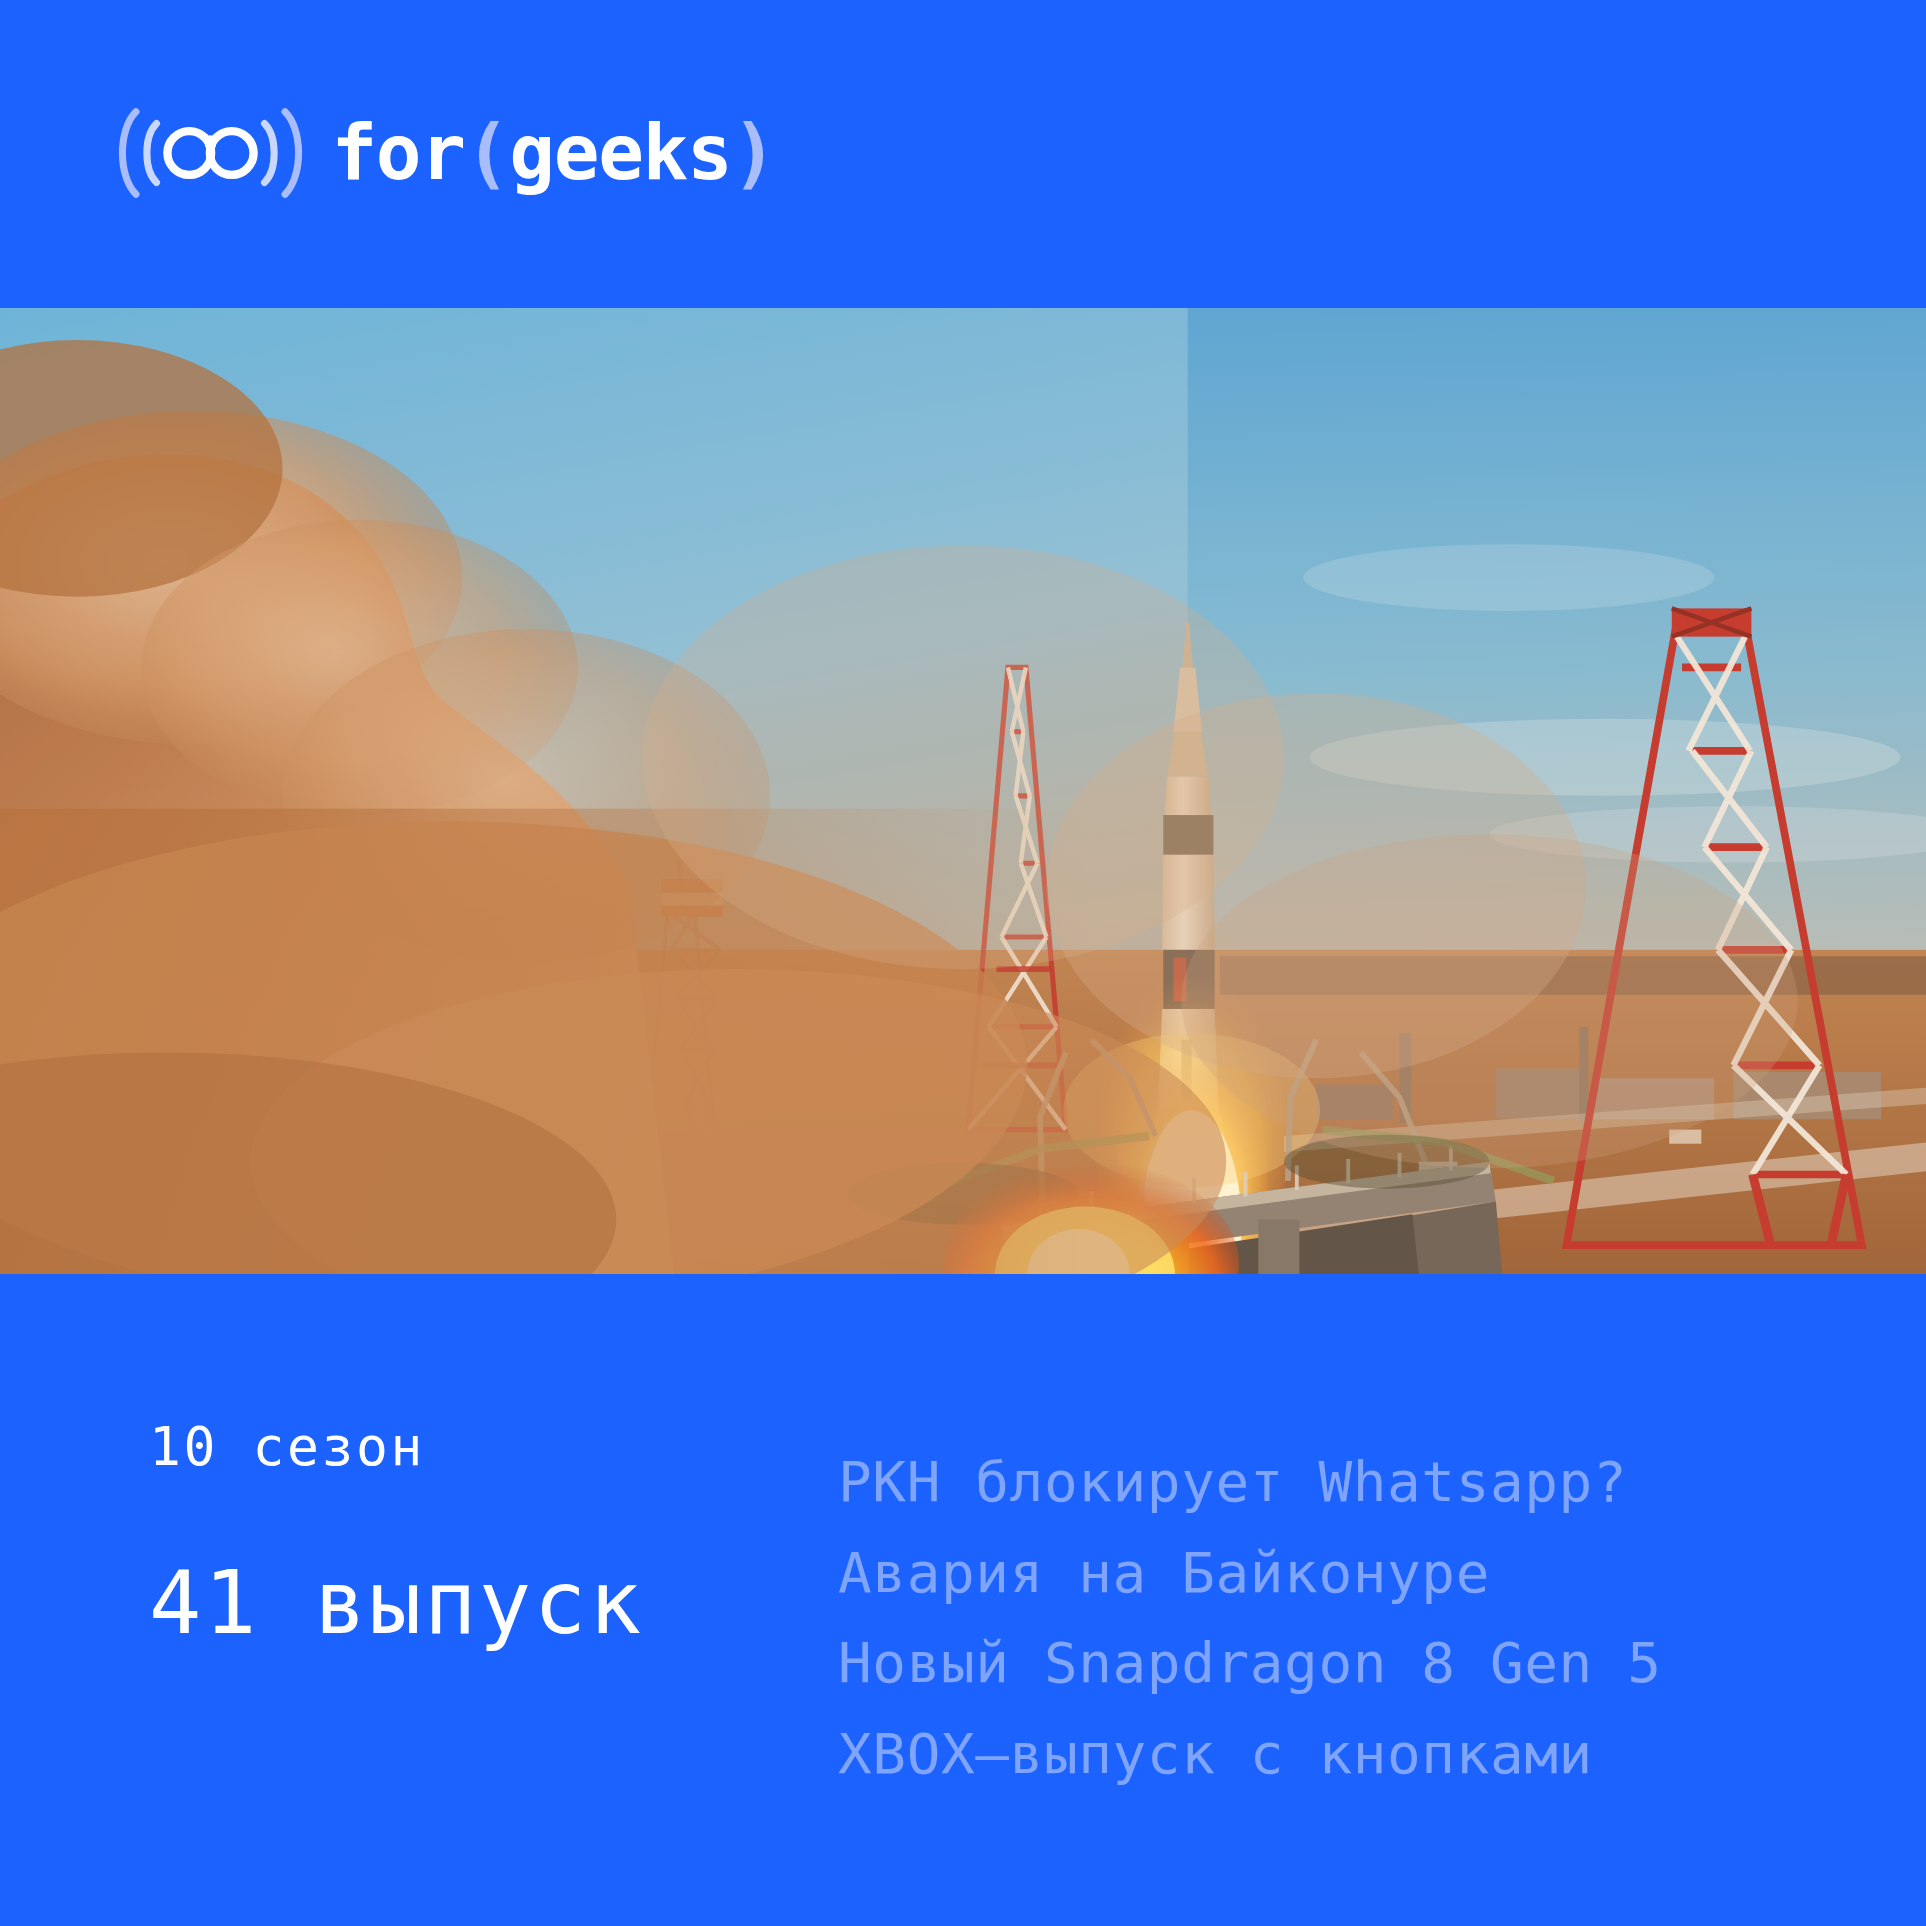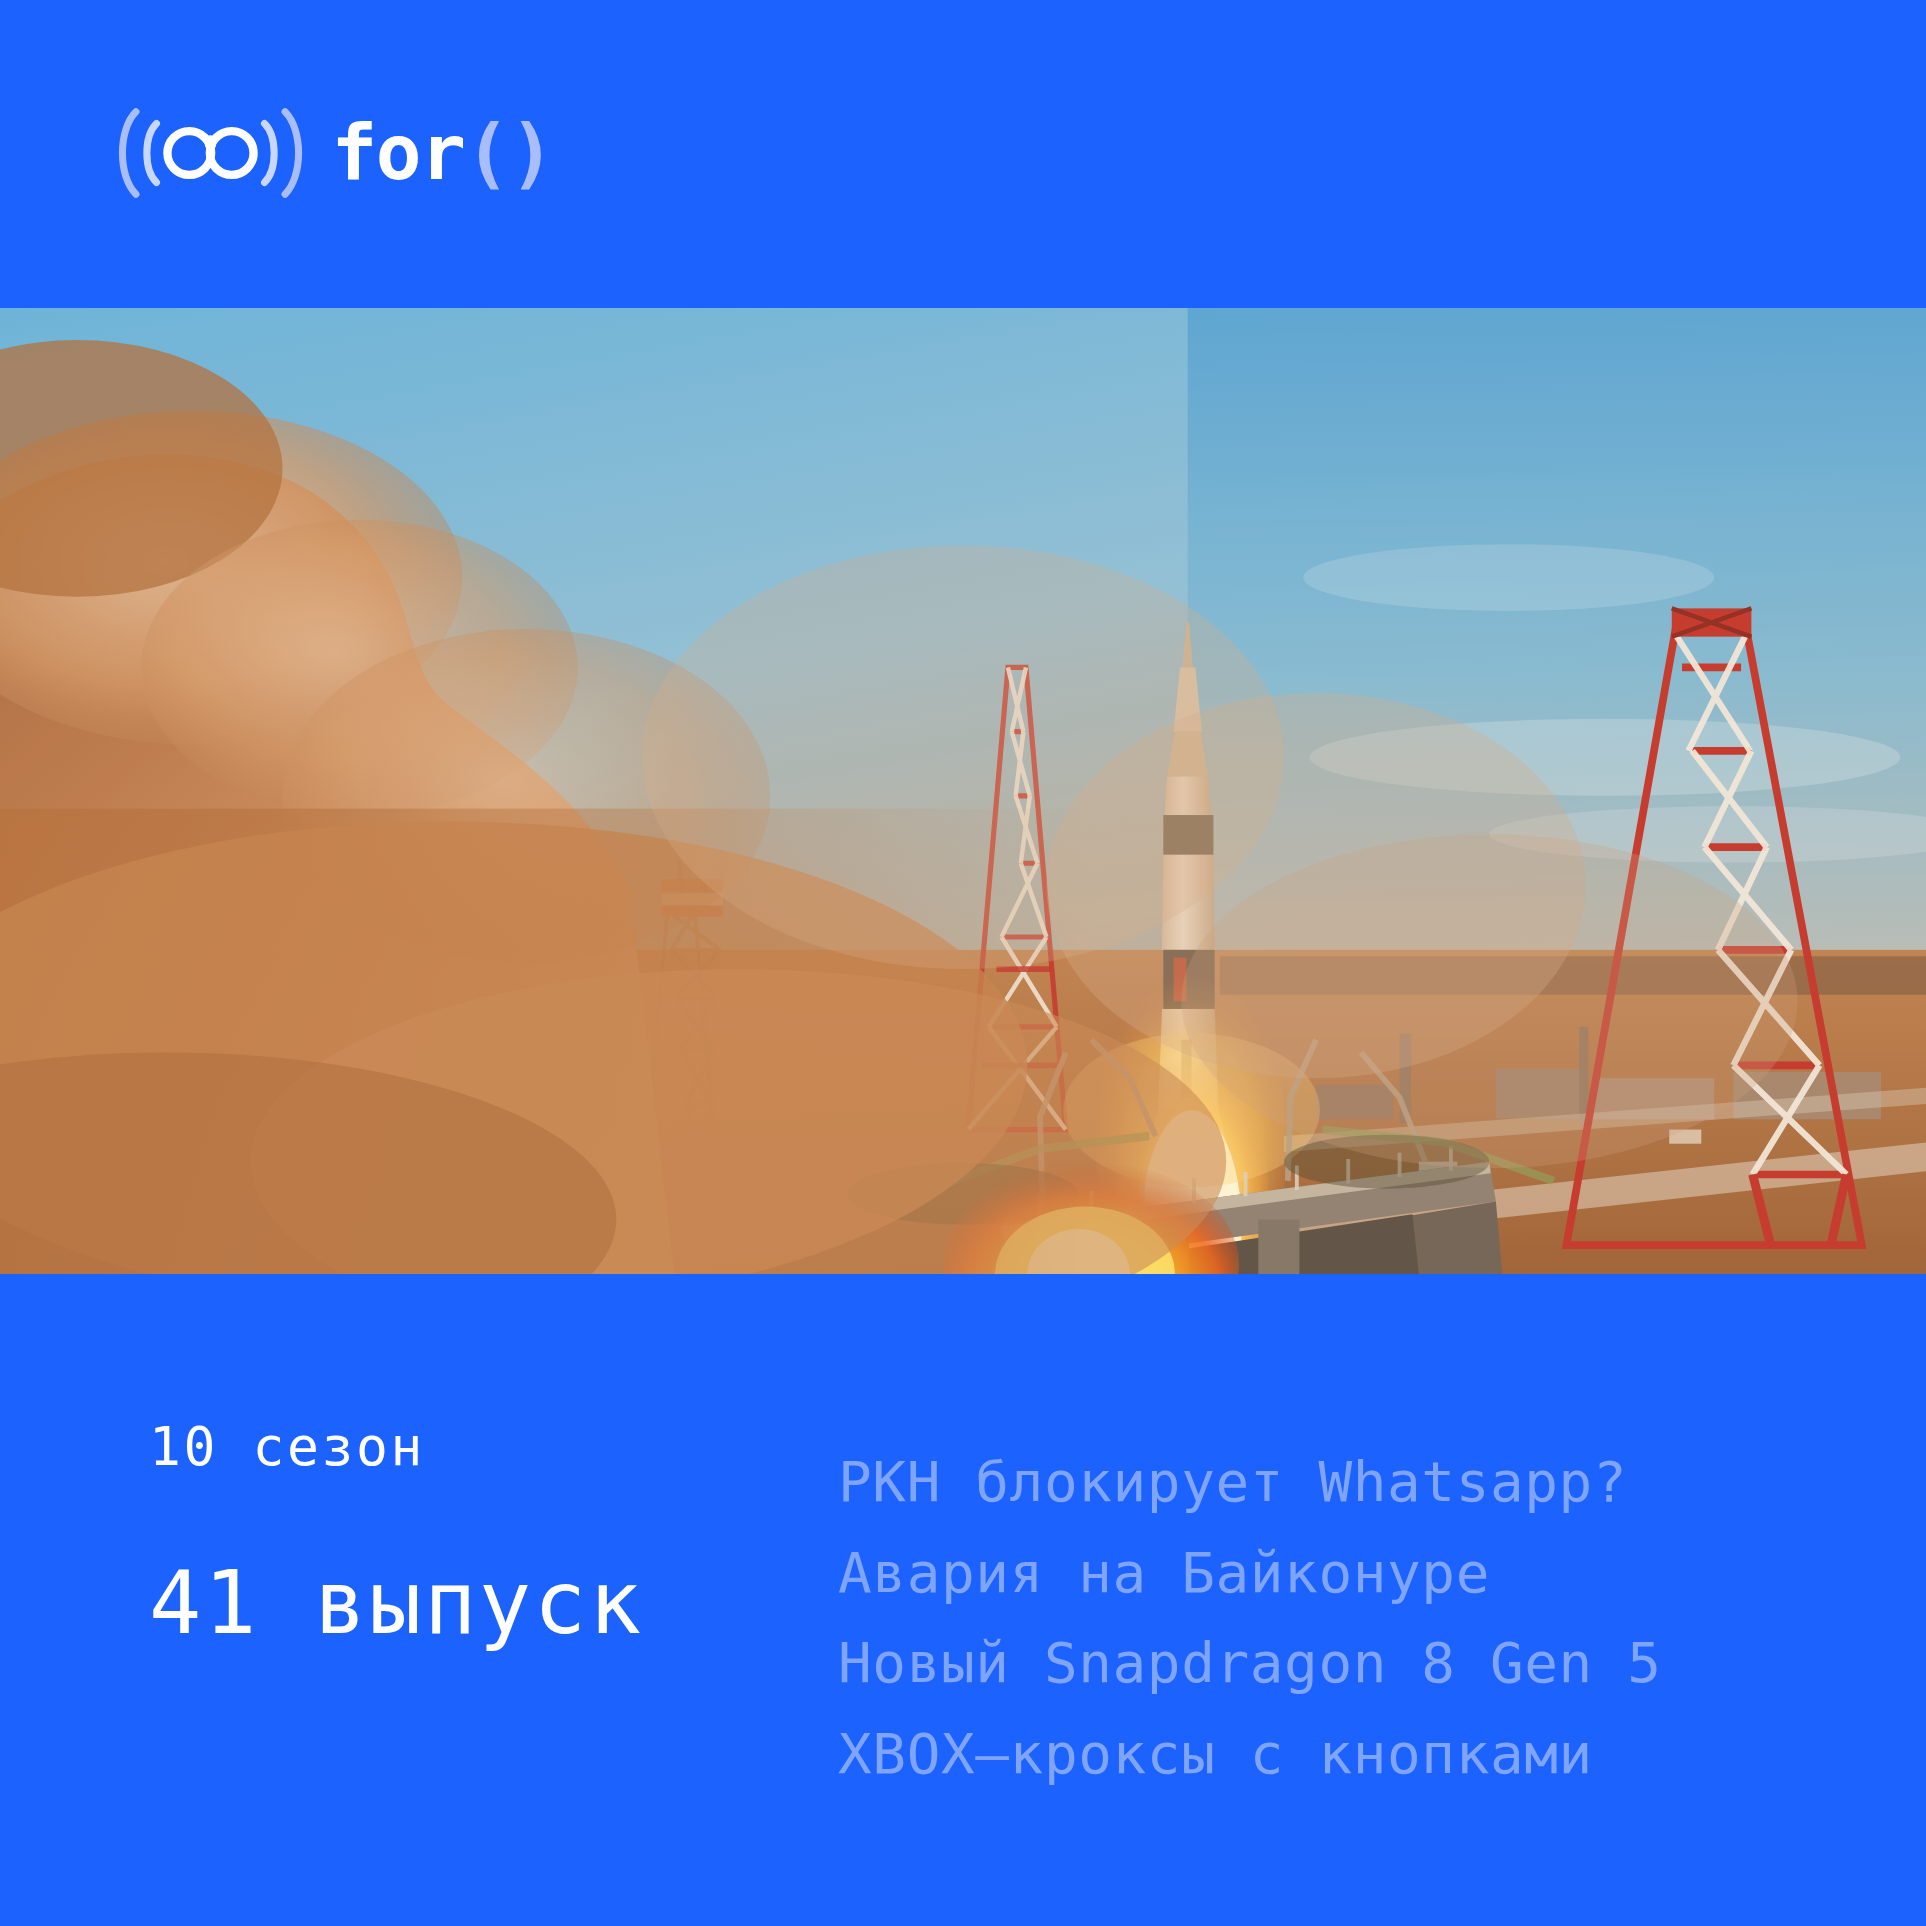--- a/index.html
+++ b/index.html
@@ -72,20 +72,21 @@
         <circle cx="117" cy="70" r="34" stroke="#FFFFFF" stroke-width="13" fill="none"></circle>
 
         <circle cx="183" cy="70" r="34" stroke="#FFFFFF" stroke-width="13" fill="none"></circle>
 
         <path d="M 148 58 C 155 46 145 46 152 58" stroke="#FFFFFF" stroke-width="13" fill="none" stroke-linecap="round"></path>
       </svg>
 
       <div class="logo-word">
         <span>for</span>
           <span class="paren">(</span>
+          <span>geeks</span>
           <span class="paren">)</span>
       </div>
     </div>
   </div>
 
   <div class="photo">
     <svg class="photo-svg" viewBox="0 0 3000 1505" preserveAspectRatio="none">
       <defs>
         <linearGradient id="sky" x1="0" y1="0" x2="0.35" y2="1">
           <stop offset="0%" stop-color="#66B6E2"></stop>
@@ -276,17 +277,17 @@
 
   <div class="episode-block">
     <div class="season-line">10 сезон</div>
     <div class="issue-line">41 выпуск</div>
   </div>
 
   <div class="topics">
     <div class="topic-line">РКН блокирует Whatsapp?</div>
     <div class="topic-line">Авария на Байконуре</div>
     <div class="topic-line">Новый Snapdragon 8 Gen 5</div>
-    <div class="topic-line">XBOX–кроксы с кнопками</div>
+    <div class="topic-line">XBOX–выпуск с кнопками</div>
   </div>
 
 </div>
 
 
 </body></html>

